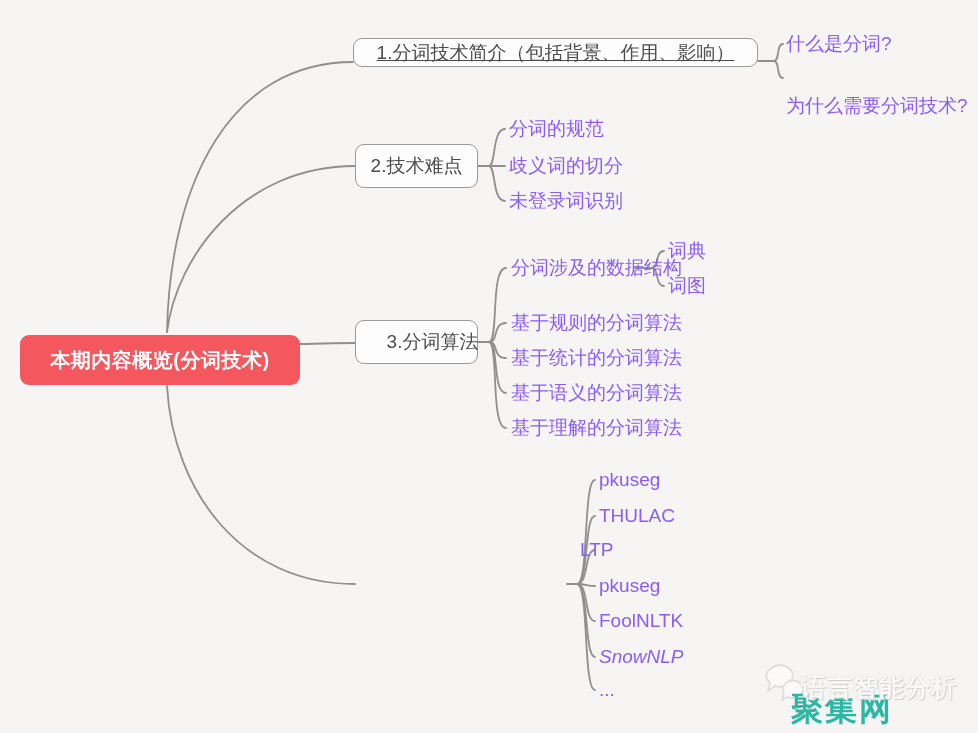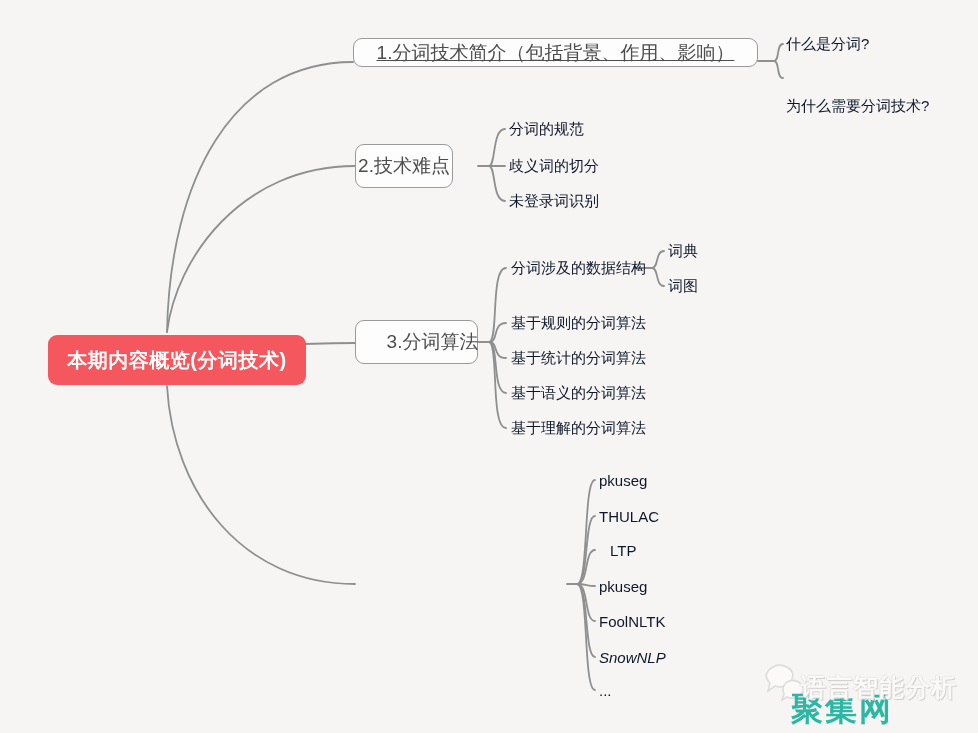--- a/index.html
+++ b/index.html
@@ -14,49 +14,49 @@
   .node {
     position:absolute; box-sizing:border-box;
     display:flex; align-items:center; justify-content:center;
     background:#fdfdfd; border:1.6px solid #9a9a9a; border-radius:9px;
     color:#4d4d4d; font-size:19px; white-space:nowrap;
   }
   .node.root {
     background:#f4575d; border:none; color:#ffffff;
     font-size:20px; font-weight:bold; letter-spacing:0.5px;
   }
-  .n-root { left:48px;  top:335px; width:258px; height:50px; }
+  .n-root { left:20px;  top:335px; width:280px; height:50px; }
   .n-b1   { left:353px; top:38px;  width:405px; height:29px;text-decoration:underline; }
-  .n-b2   { left:355px; top:144px; width:98px; height:44px; }
+  .n-b2   { left:355px; top:144px; width:123px; height:44px; }
   .n-b3   { left:355px; top:320px; width:123px; height:44px;padding-left:32px; }
   .n-b4   { left:355px; top:562px; width:212px; height:44px; }
 
   .leaf {
     position:absolute; transform:translateY(-50%);
-    font-size:15px; color:#0f172a; white-space:nowrap;
+    font-size:19px; color:#8b5cf6; white-space:nowrap;
   }
   
   .l-b1c1 { left:786px; top:44px; }
   .l-b1c2 { left:786px; top:78px;margin-top:28px; }
   
   .l-b2c1 { left:509px; top:129px; }
   .l-b2c2 { left:509px; top:166px; }
   .l-b2c3 { left:509px; top:201px; }
   
   .l-b3c1 { left:511px; top:268px; }
   .l-b3c1a{ left:668px; top:251px; }
   .l-b3c1b{ left:668px; top:286px; }
   .l-b3c2 { left:511px; top:323px; }
   .l-b3c3 { left:511px; top:358px; }
   .l-b3c4 { left:511px; top:393px; }
   .l-b3c5 { left:511px; top:428px; }
   
   .l-b4c1 { left:599px; top:480px; }
   .l-b4c2 { left:599px; top:516px; }
-  .l-b4c3 { left:610px; top:550px; }
+  .l-b4c3 { left:580px; top:550px; }
   .l-b4c4 { left:599px; top:586px; }
   .l-b4c5 { left:599px; top:621px; }
   .l-b4c6 { left:599px; top:657px;font-style:italic; }
   .l-b4c7 { left:599px; top:690px; }
 
   
   .wm-bubbles { position:absolute; left:763px; top:660px; }
   .wm-brand {
     position:absolute; left:801px; top:687px; transform:translateY(-50%);
     font-size:25px; font-weight:bold; letter-spacing:1px; white-space:nowrap;

